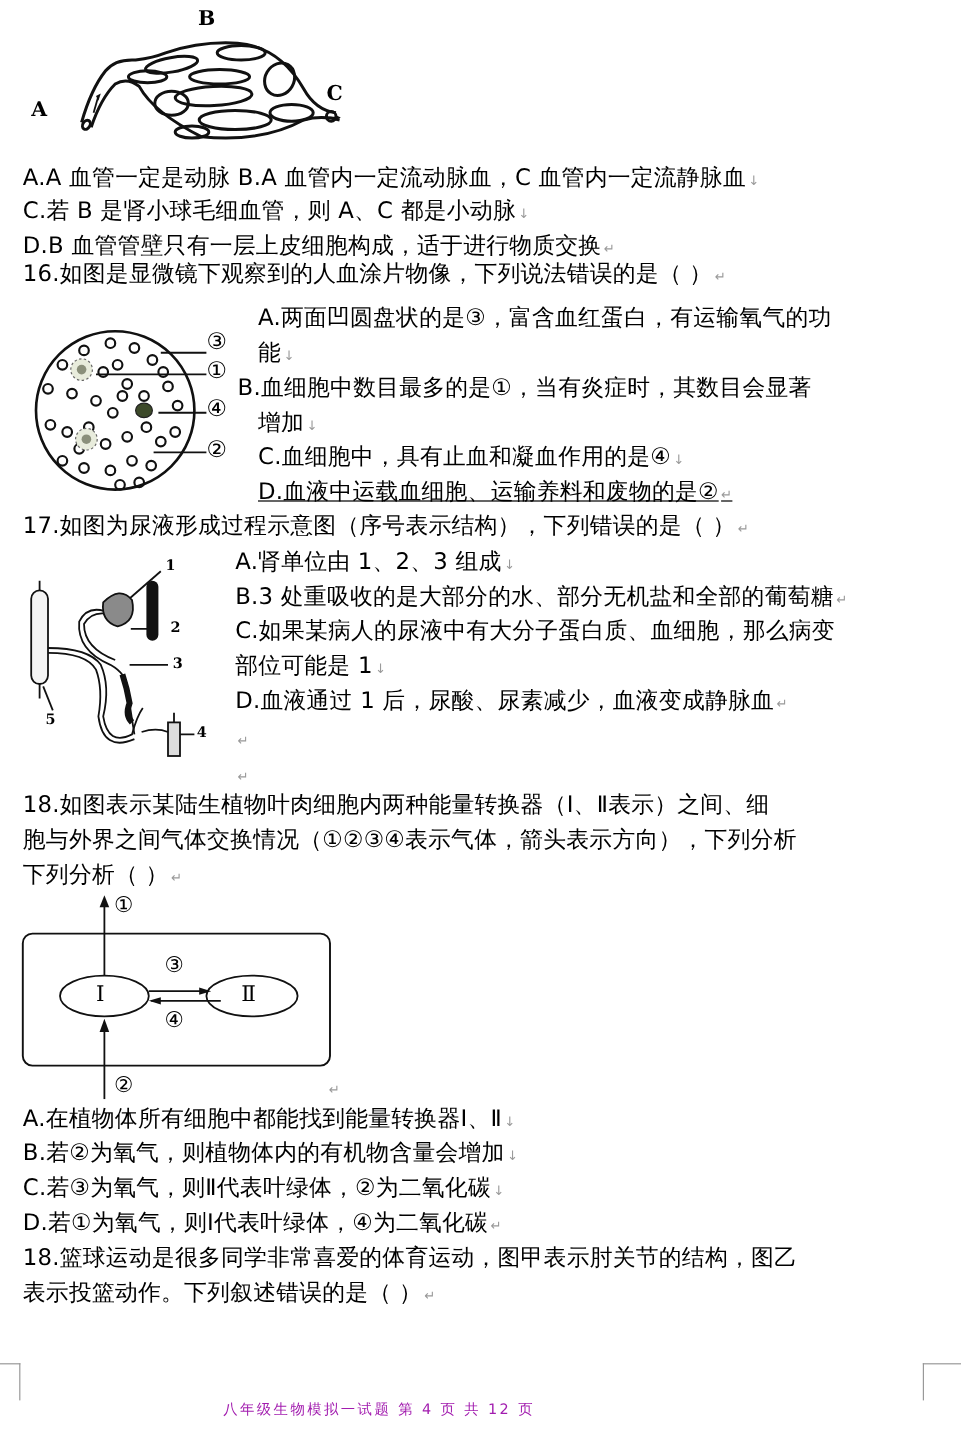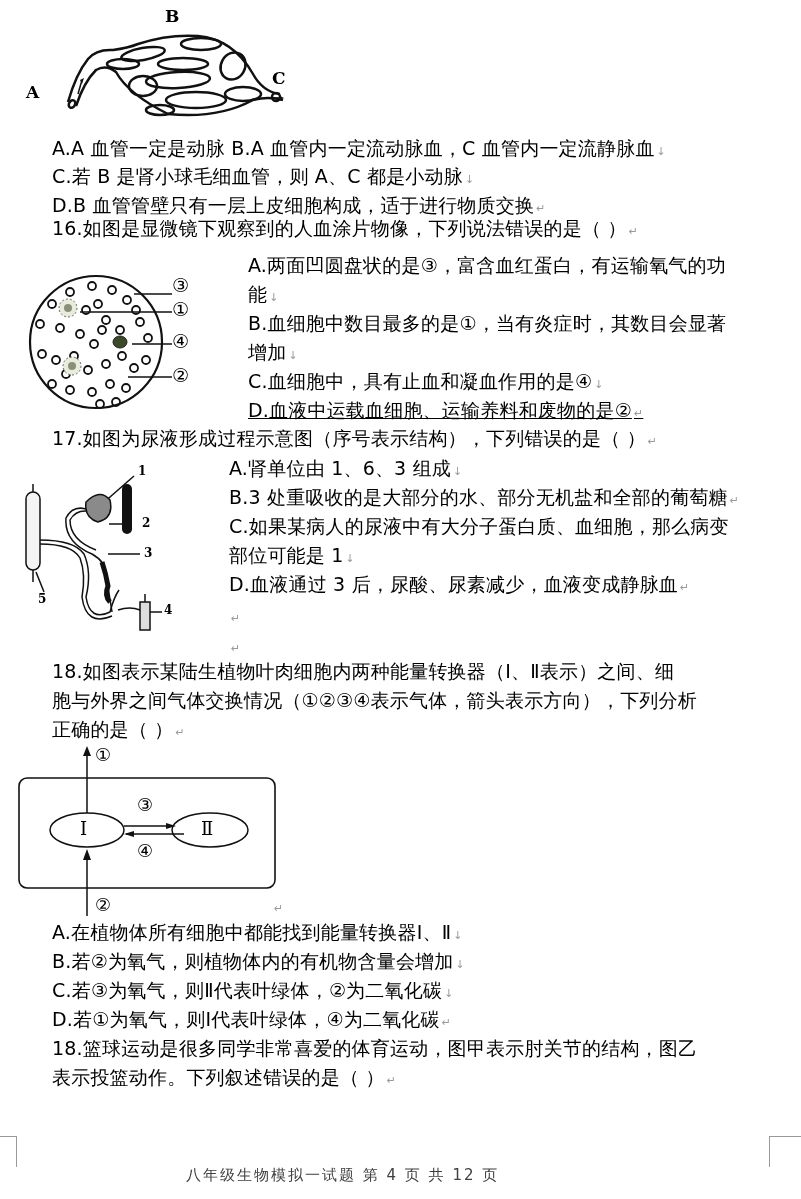--- a/index.html
+++ b/index.html
@@ -1,22 +1,22 @@
 <!DOCTYPE html>
 <html><head>
 <meta charset="utf-8">
 <style>
   html, body { margin:0; padding:0; background:#ffffff; }
   body { width:801px; height:1199px; position:relative; overflow:hidden;
          font-family: "DejaVu Sans", "Liberation Sans", sans-serif; color:#000; }
   .abs { position:absolute; }
-  .line { position:absolute; left:19px; font-size:19px; line-height:28px; white-space:nowrap; letter-spacing:0.2px;margin-left:33px; }
+  .line { position:absolute; left:19px; font-size:19px; line-height:28px; white-space:nowrap; letter-spacing:0.2px; }
   .mark { color:#9a9a9a; font-size:11px; margin-left:2px; }
   .fig { position:absolute; }
-  .footer { position:absolute; top:1166px; left:186px; font-size:15px; color:#404040; letter-spacing:2px; white-space:nowrap; }
+  .footer { position:absolute; top:1166px; left:186px; font-size:12px; color:#a21caf; letter-spacing:2px; white-space:nowrap; }
   .crop { position:absolute; border-color:#999; border-style:solid; }
 </style>
 </head>
 <body>
 
 <div class="fig" style="left:18px;top:4px;width:285px;height:120px;">
   <svg width="285" height="120" viewBox="0 0 285 120">
     <g fill="none" stroke="#111" stroke-width="2.5">
       <path d="M50 98 Q58 70 70 55 Q78 45 95 46 Q110 44 120 40 Q150 30 180 32 Q215 35 235 70 Q245 88 262 90"></path>
       <path d="M58 102 Q66 78 78 66 Q88 60 98 68 Q110 90 150 110 Q200 115 235 96 Q250 92 265 96"></path>
@@ -100,21 +100,21 @@
     </g>
   </svg>
   <span class="abs" style="left:150px;top:10px;font-size:19px;">③</span>
   <span class="abs" style="left:150px;top:34px;font-size:19px;">①</span>
   <span class="abs" style="left:150px;top:66px;font-size:19px;">④</span>
   <span class="abs" style="left:150px;top:100px;font-size:19px;">②</span>
 </div>
 
 <div class="line" style="left:215px;top:251px;"><span>A.两面凹圆盘状的是③，富含血红蛋白，有运输氧气的功</span></div>
 <div class="line" style="left:215px;top:280px;"><span>能</span><span class="mark">↓</span></div>
-<div class="line" style="left:215px;top:309px;"><span>B.血细胞中数目最多的是①，当有炎症时，其数目会显著</span></div>
+<div class="line" style="left:198px;top:309px;"><span>B.血细胞中数目最多的是①，当有炎症时，其数目会显著</span></div>
 <div class="line" style="left:215px;top:338px;"><span>增加</span><span class="mark">↓</span></div>
 <div class="line" style="left:215px;top:367px;"><span>C.血细胞中，具有止血和凝血作用的是④</span><span class="mark">↓</span></div>
 <div class="line" style="left:215px;top:396px;text-decoration:underline;"><span>D.血液中运载血细胞、运输养料和废物的是②</span><span class="mark">↵</span></div>
 
 <div class="line" style="top:424px;"><span>17.如图为尿液形成过程示意图（序号表示结构），下列错误的是（        ）</span><span class="mark">↵</span></div>
 
 <div class="fig" style="left:14px;top:462px;width:180px;height:170px;">
   <svg width="180" height="170" viewBox="0 0 180 170">
     <g fill="none" stroke="#111" stroke-width="1.5">
       <rect x="12" y="30" width="14" height="78" rx="7" fill="#f4f4f4"></rect>
@@ -138,31 +138,31 @@
     <rect x="108" y="22" width="10" height="50" rx="5" fill="#111"></rect>
     <path d="M88 100 Q92 112 94 124 Q90 134 96 140" stroke="#111" stroke-width="5" fill="none"></path>
   </svg>
   <span class="abs" style="left:124px;top:2px;font-family:'DejaVu Serif',serif;font-size:12px;font-weight:bold;">1</span>
   <span class="abs" style="left:128px;top:54px;font-family:'DejaVu Serif',serif;font-size:12px;font-weight:bold;">2</span>
   <span class="abs" style="left:130px;top:84px;font-family:'DejaVu Serif',serif;font-size:12px;font-weight:bold;">3</span>
   <span class="abs" style="left:150px;top:141px;font-family:'DejaVu Serif',serif;font-size:12px;font-weight:bold;">4</span>
   <span class="abs" style="left:24px;top:130px;font-family:'DejaVu Serif',serif;font-size:12px;font-weight:bold;">5</span>
 </div>
 
-<div class="line" style="left:196px;top:454px;"><span>A.肾单位由 1、6、3 组成</span><span class="mark">↓</span></div>
+<div class="line" style="left:196px;top:454px;"><span>A.肾单位由 1、2、3 组成</span><span class="mark">↓</span></div>
 <div class="line" style="left:196px;top:483px;"><span>B.3 处重吸收的是大部分的水、部分无机盐和全部的葡萄糖</span><span class="mark">↵</span></div>
 <div class="line" style="left:196px;top:512px;"><span>C.如果某病人的尿液中有大分子蛋白质、血细胞，那么病变</span></div>
 <div class="line" style="left:196px;top:541px;"><span>部位可能是 1</span><span class="mark">↓</span></div>
-<div class="line" style="left:196px;top:570px;"><span>D.血液通过 3 后，尿酸、尿素减少，血液变成静脉血</span><span class="mark">↵</span></div>
+<div class="line" style="left:196px;top:570px;"><span>D.血液通过 1 后，尿酸、尿素减少，血液变成静脉血</span><span class="mark">↵</span></div>
 <div class="line" style="left:196px;top:601px;"><span class="mark">↵</span></div>
 <div class="line" style="left:196px;top:631px;"><span class="mark">↵</span></div>
 
 <div class="line" style="top:657px;"><span>18.如图表示某陆生植物叶肉细胞内两种能量转换器（Ⅰ、Ⅱ表示）之间、细</span></div>
 <div class="line" style="top:686px;"><span>胞与外界之间气体交换情况（①②③④表示气体，箭头表示方向），下列分析</span></div>
-<div class="line" style="top:715px;"><span>正确的是（        ）</span><span class="mark">↵</span></div>
+<div class="line" style="top:715px;"><span>下列分析（        ）</span><span class="mark">↵</span></div>
 
 <div class="fig" style="left:14px;top:744px;width:270px;height:172px;">
   <svg width="270" height="172" viewBox="0 0 270 172">
     <rect x="5" y="34" width="256" height="110" rx="8" fill="none" stroke="#111" stroke-width="1.6"></rect>
     <ellipse cx="73" cy="86" rx="37" ry="17" fill="#fff" stroke="#111" stroke-width="1.5"></ellipse>
     <ellipse cx="196" cy="86" rx="38" ry="17" fill="#fff" stroke="#111" stroke-width="1.5"></ellipse>
     <line x1="73" y1="69" x2="73" y2="10" stroke="#111" stroke-width="1.5"></line>
     <path d="M69 12 L73 2 L77 12 Z" fill="#111"></path>
     <line x1="73" y1="172" x2="73" y2="114" stroke="#111" stroke-width="1.5"></line>
     <path d="M69 116 L73 105 L77 116 Z" fill="#111"></path>

